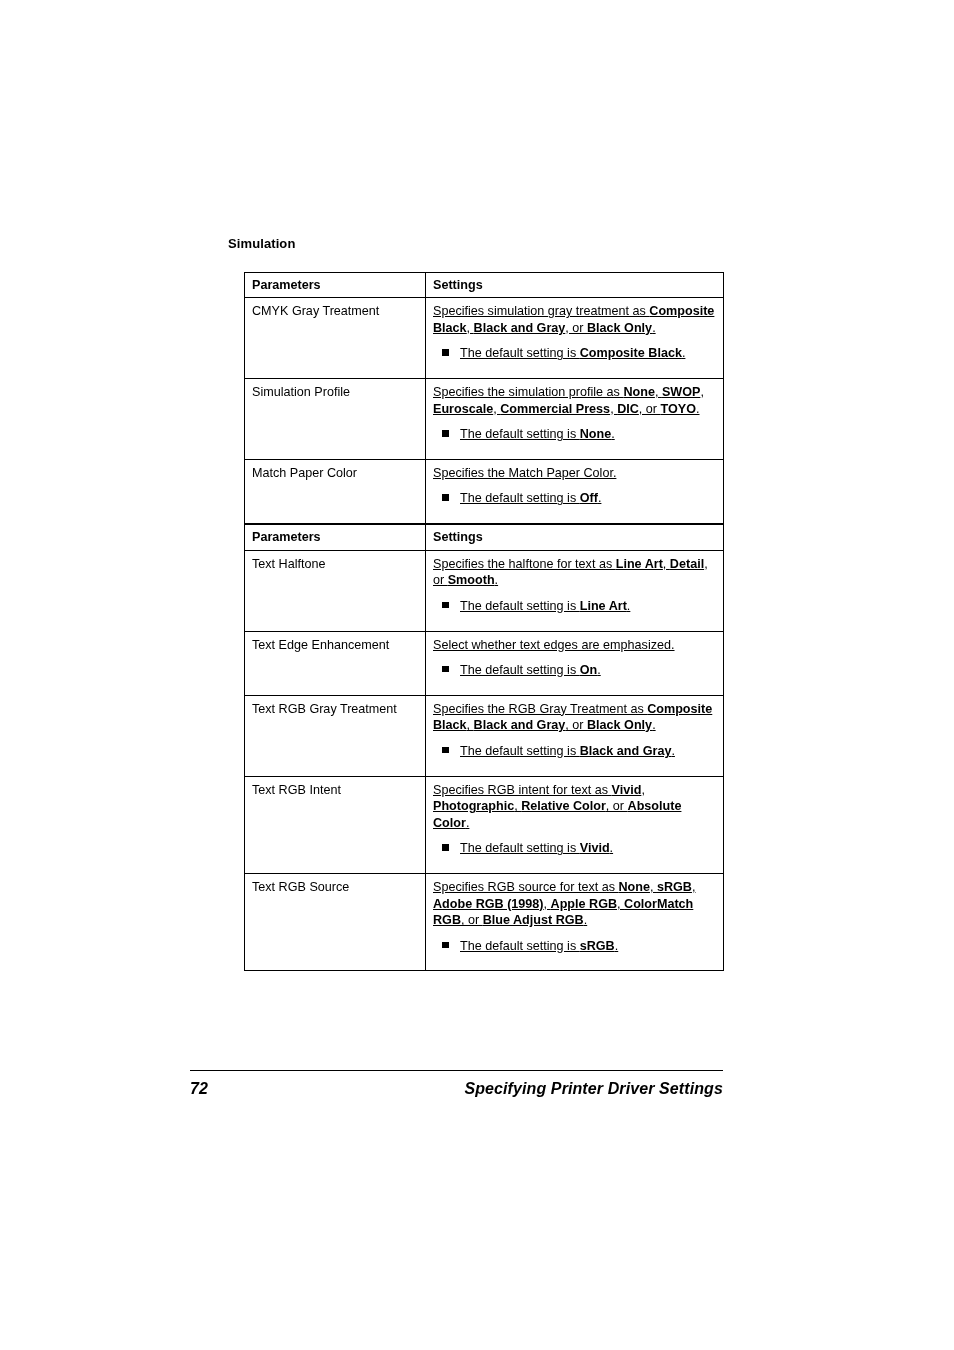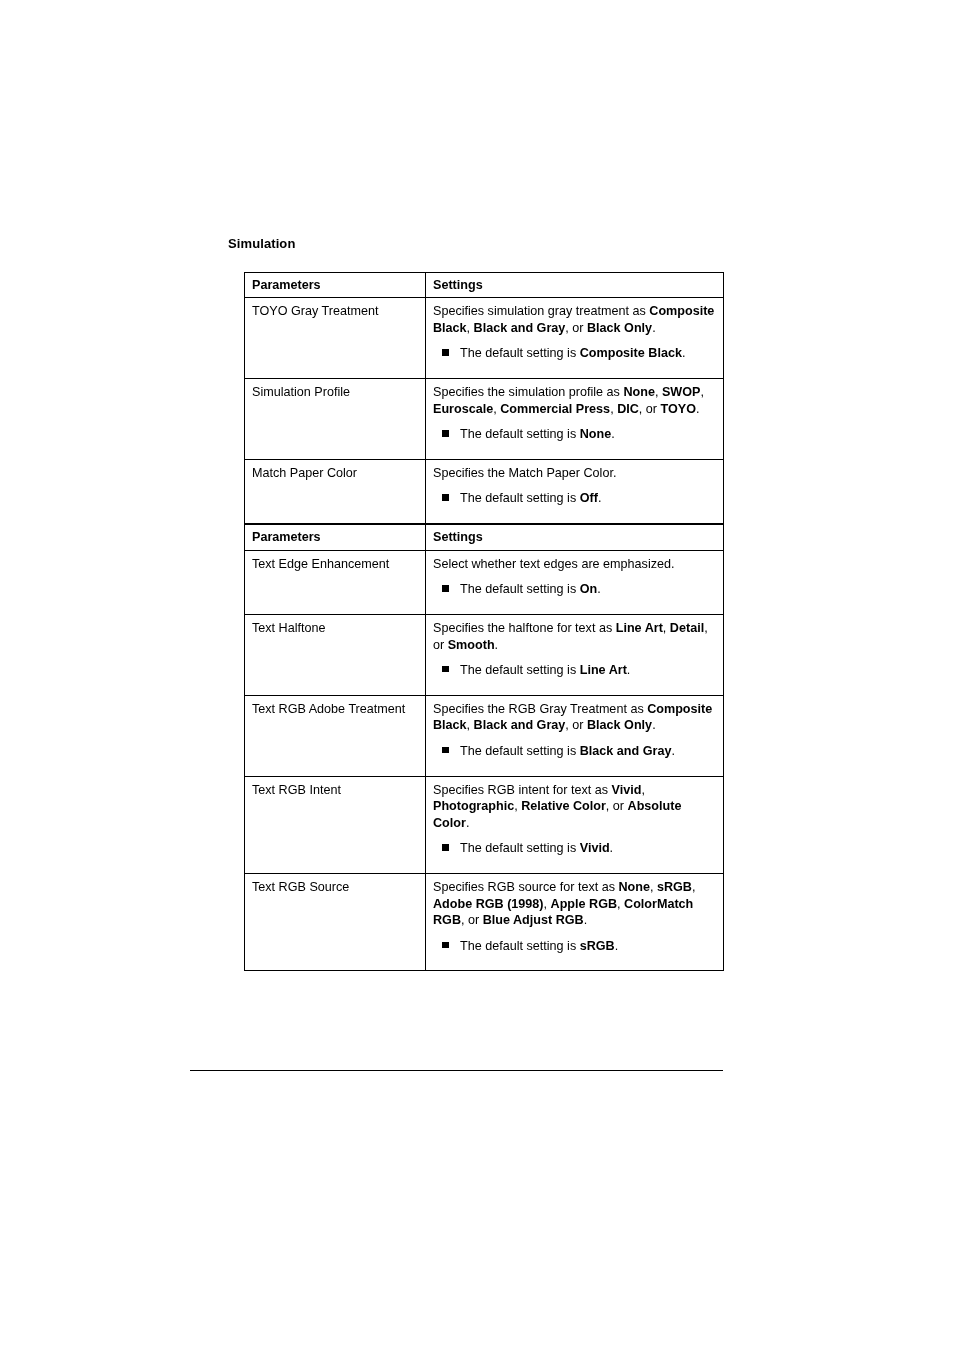--- a/index.html
+++ b/index.html
@@ -61,21 +61,21 @@
     text-align: left;
     padding: 5px 7px 8px 7px;
     font-weight: normal;
   }
   table.spec-table thead th {
     font-weight: bold;
     padding-top: 4px;
     padding-bottom: 4px;
   }
   td.param-cell { padding-right: 4px; }
-  td.settings-cell { padding-left: 7px; }
+  td.settings-cell { padding-left: 7px; text-decoration: underline; }
 
   .desc {
     margin: 0;
   }
   .default-line {
     margin: 8px;
     margin-top: 9px;
     padding-left: 19px;
     position: relative;
   }
@@ -136,21 +136,21 @@
           <col class="c-set">
         </colgroup>
       <thead>
         <tr>
           <th>Parameters</th>
           <th>Settings</th>
         </tr>
       </thead>
       <tbody>
         <tr>
-          <td class="param-cell">TOYO Gray Treatment</td>
+          <td class="param-cell">CMYK Gray Treatment</td>
           <td class="settings-cell">
             <p class="desc"><span>Specifies simulation gray treatment as </span><b>Composite Black</b><span>, </span><b>Black and Gray</b><span>, or </span><b>Black Only</b><span>.</span></p>
             <p class="default-line">
               <span class="bullet"></span>
               <span><span>The default setting is </span><b>Composite Black</b><span>.</span></span>
             </p>
           </td>
         </tr>
         <tr>
           <td class="param-cell">Simulation Profile</td>
@@ -182,41 +182,41 @@
           <col class="c-set">
         </colgroup>
       <thead>
         <tr>
           <th>Parameters</th>
           <th>Settings</th>
         </tr>
       </thead>
       <tbody>
         <tr>
+          <td class="param-cell">Text Halftone</td>
+          <td class="settings-cell">
+            <p class="desc"><span>Specifies the halftone for text as </span><b>Line Art</b><span>, </span><b>Detail</b><span>, or </span><b>Smooth</b><span>.</span></p>
+            <p class="default-line">
+              <span class="bullet"></span>
+              <span><span>The default setting is </span><b>Line Art</b><span>.</span></span>
+            </p>
+          </td>
+        </tr>
+        <tr>
           <td class="param-cell">Text Edge Enhancement</td>
           <td class="settings-cell">
             <p class="desc"><span>Select whether text edges are emphasized.</span></p>
             <p class="default-line">
               <span class="bullet"></span>
               <span><span>The default setting is </span><b>On</b><span>.</span></span>
             </p>
           </td>
         </tr>
         <tr>
-          <td class="param-cell">Text Halftone</td>
-          <td class="settings-cell">
-            <p class="desc"><span>Specifies the halftone for text as </span><b>Line Art</b><span>, </span><b>Detail</b><span>, or </span><b>Smooth</b><span>.</span></p>
-            <p class="default-line">
-              <span class="bullet"></span>
-              <span><span>The default setting is </span><b>Line Art</b><span>.</span></span>
-            </p>
-          </td>
-        </tr>
-        <tr>
-          <td class="param-cell">Text RGB Adobe Treatment</td>
+          <td class="param-cell">Text RGB Gray Treatment</td>
           <td class="settings-cell">
             <p class="desc"><span>Specifies the RGB Gray Treatment as </span><b>Composite Black</b><span>, </span><b>Black and Gray</b><span>, or </span><b>Black Only</b><span>.</span></p>
             <p class="default-line">
               <span class="bullet"></span>
               <span><span>The default setting is </span><b>Black and Gray</b><span>.</span></span>
             </p>
           </td>
         </tr>
         <tr>
           <td class="param-cell">Text RGB Intent</td>
@@ -238,15 +238,19 @@
             </p>
           </td>
         </tr>
       </tbody>
     </table>
 
   </div>
 
   <div class="footer">
     <div class="footer-rule"></div>
+    <div class="footer-row">
+      <span class="footer-page">72</span>
+      <span class="footer-title">Specifying Printer Driver Settings</span>
+    </div>
   </div>
 
 </div>
 
 </body></html>

